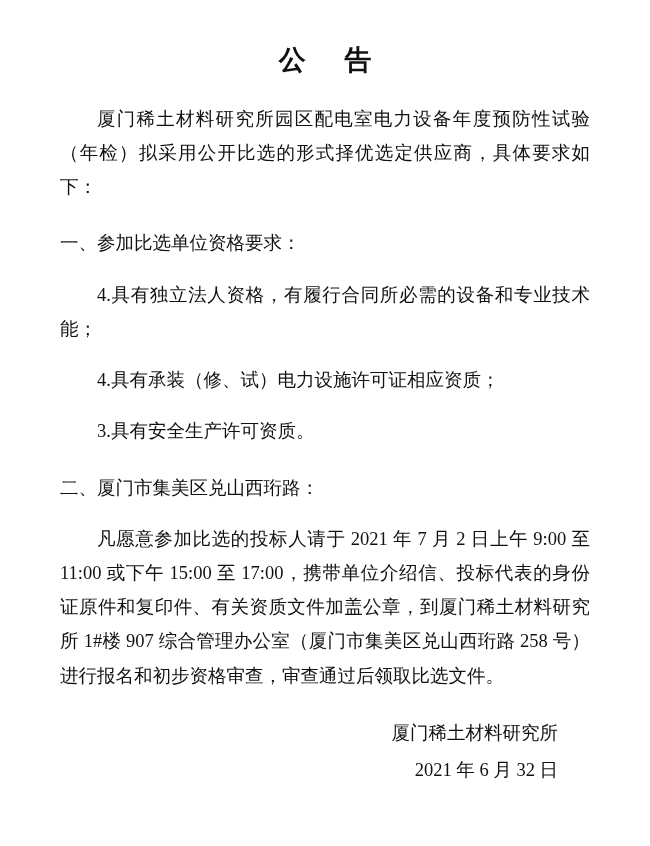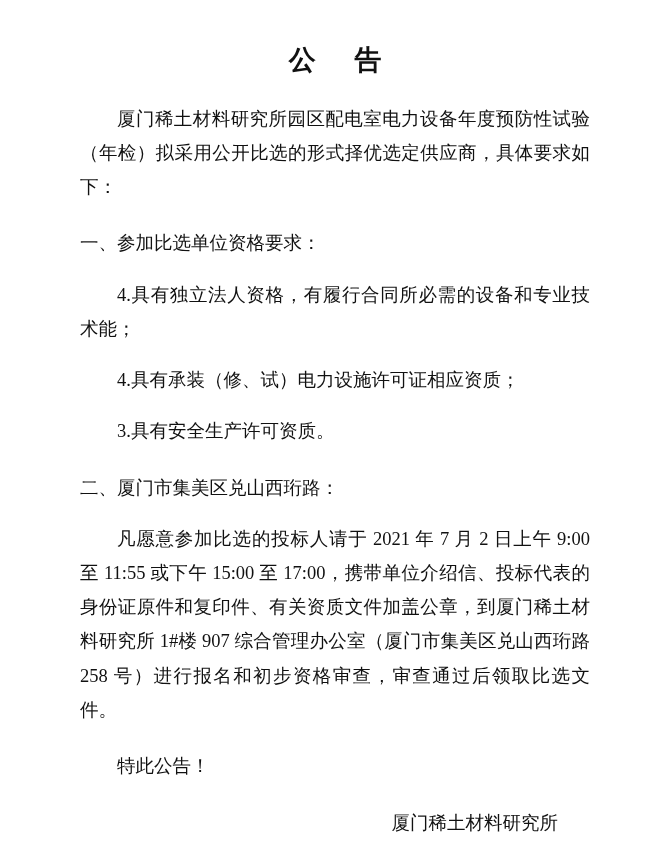--- a/index.html
+++ b/index.html
@@ -11,21 +11,21 @@
     width: 650px;
     height: 846px;
     font-family: "Liberation Serif", "DejaVu Serif", serif;
     color: #111111;
     overflow: hidden;
   }
   .page {
     width: 650px;
     height: 594px;
     box-sizing: border-box;
-    padding: 28px 44px 20px 64px;
+    padding: 28px 44px 20px 44px;
     position: relative;
   }
   .doc-title {
     text-align: center;
     font-size: 27px;
     font-weight: bold;
     letter-spacing: 16px;
     margin: 14px 0 0 0;
     padding-left: 16px;
     line-height: 1.4;
@@ -70,23 +70,22 @@
     <p class="para indent">厦门稀土材料研究所园区配电室电力设备年度预防性试验（年检）拟采用公开比选的形式择优选定供应商，具体要求如下：</p>
 
     <p class="para gap-lg">一、参加比选单位资格要求：</p>
 
     <p class="para list-item gap-md">4.具有独立法人资格，有履行合同所必需的设备和专业技术能；</p>
     <p class="para list-item gap-md">4.具有承装（修、试）电力设施许可证相应资质；</p>
     <p class="para list-item gap-md">3.具有安全生产许可资质。</p>
 
     <p class="para gap-lg">二、厦门市集美区兑山西珩路：</p>
 
-    <p class="para indent gap-md">凡愿意参加比选的投标人请于 2021 年 7 月 2 日上午 9:00 至 11:55 或下午 15:00 至 17:00，携带单位介绍信、投标代表的身份证原件和复印件、有关资质文件加盖公章，到厦门稀土材料研究所 1#楼 907 综合管理办公室（厦门市集美区兑山西珩路 258 号）进行报名和初步资格审查，审查通过后领取比选文件。</p>
+    <p class="para indent gap-md">凡愿意参加比选的投标人请于 2021 年 7 月 2 日上午 9:00 至 11:00 或下午 15:00 至 17:00，携带单位介绍信、投标代表的身份证原件和复印件、有关资质文件加盖公章，到厦门稀土材料研究所 1#楼 907 综合管理办公室（厦门市集美区兑山西珩路 258 号）进行报名和初步资格审查，审查通过后领取比选文件。</p>
 
-    <p class="para indent gap-lg">特此公告！</p>
 
   </div>
 
   <div class="sign-block">
     <div class="sign-line">厦门稀土材料研究所</div>
     <div class="sign-line">2021 年 6 月 32 日</div>
   </div>
 
 </div>
 

